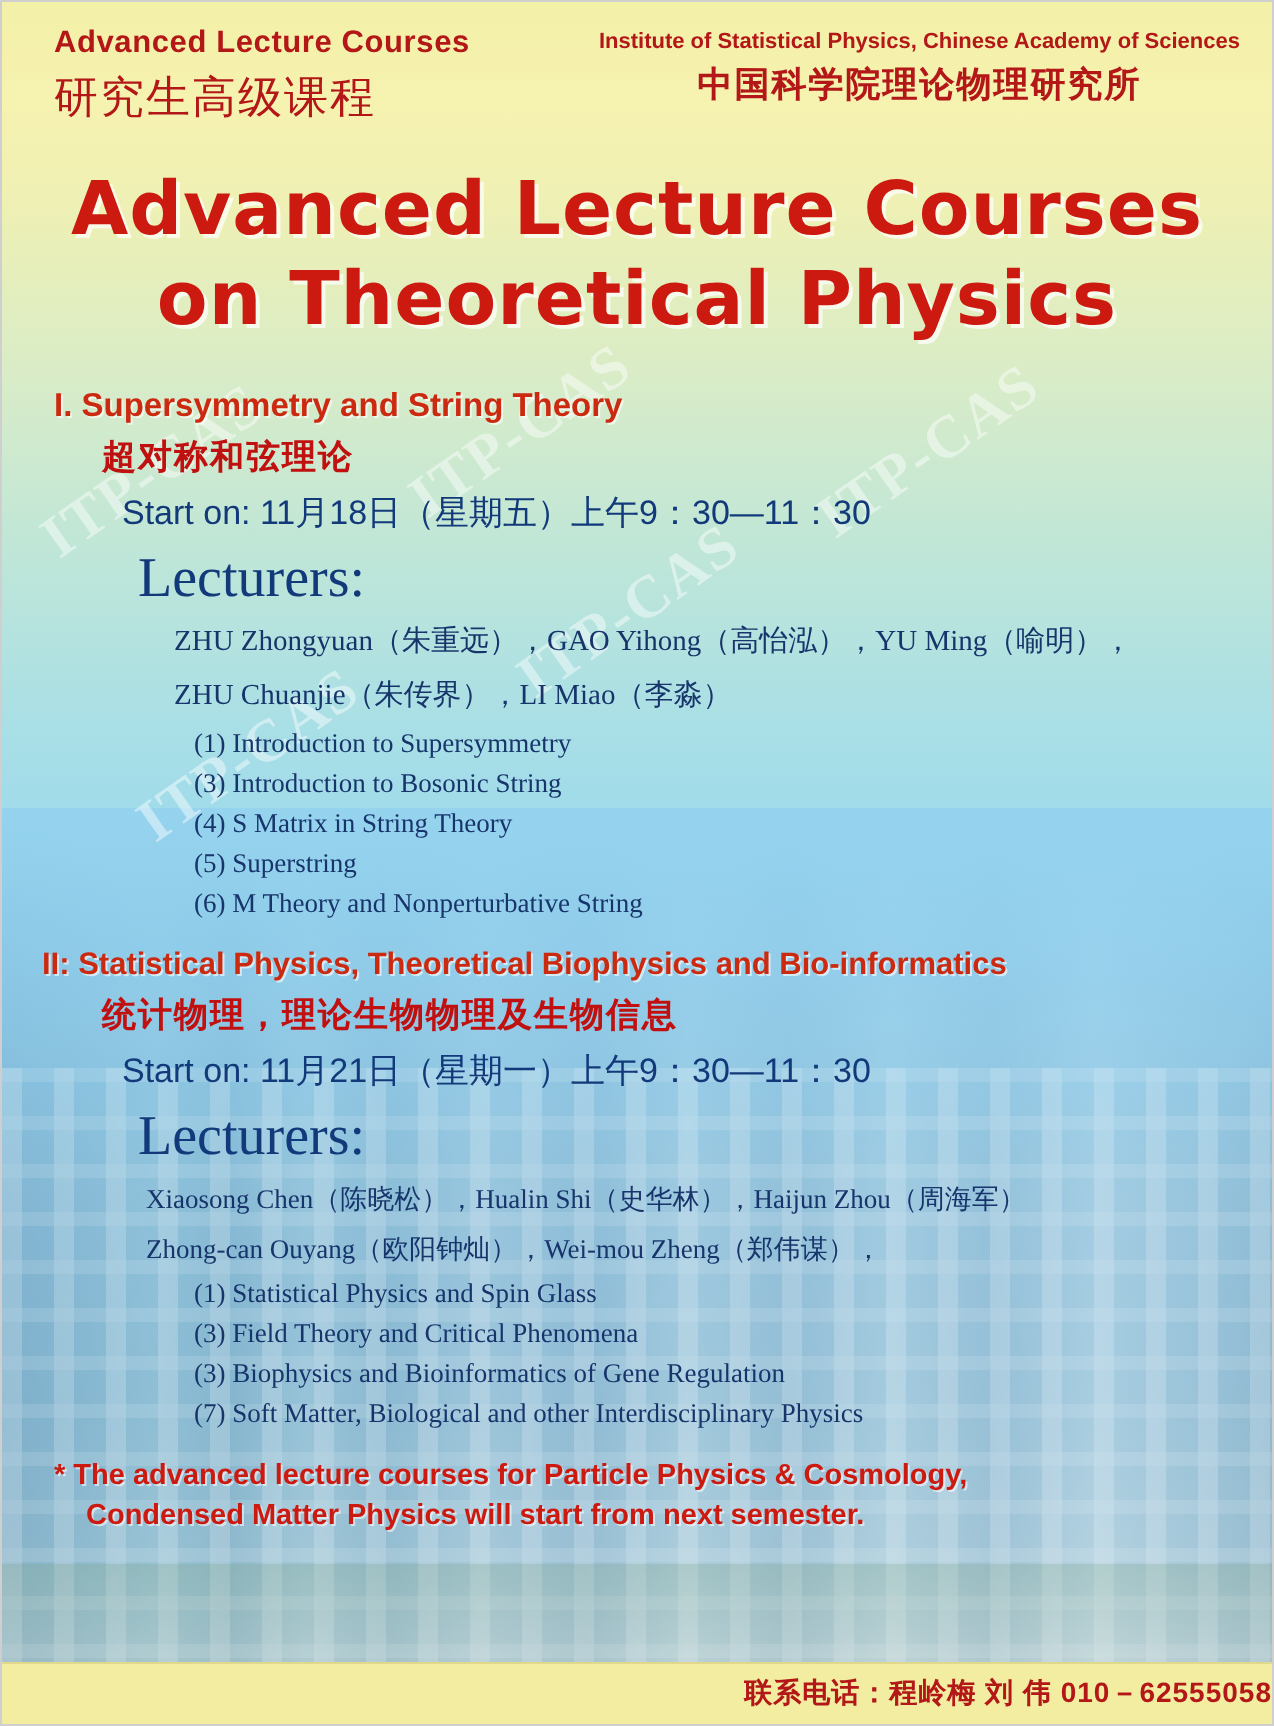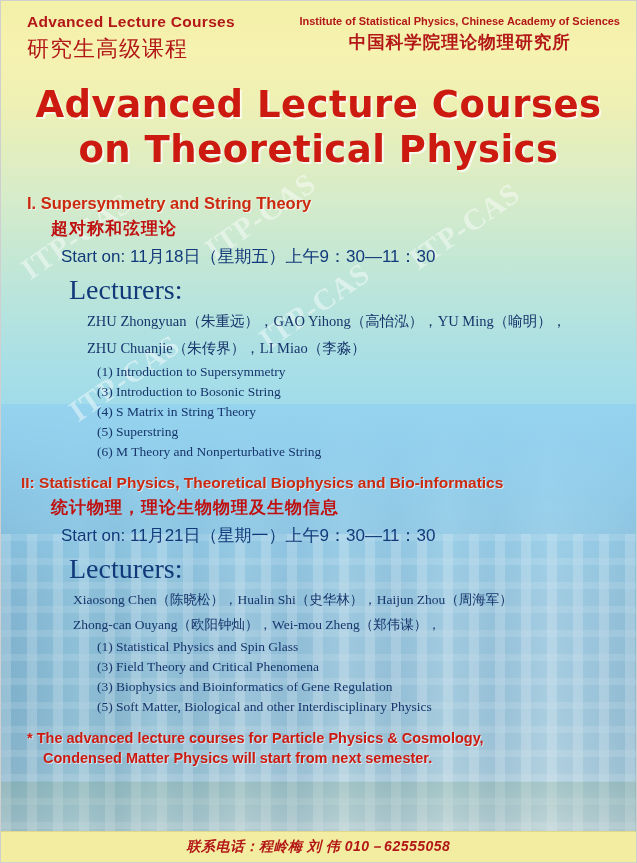--- a/index.html
+++ b/index.html
@@ -203,23 +203,22 @@
 
   
   .footer {
     position: absolute;
     left: 0; right: 0; bottom: 0;
     height: 30px;
     background: #f2eda0;
     border-top: 1px solid #e0d98c;
     display: flex;
     align-items: center;
-    justify-content: center;
+    justify-content: flex-end;
     z-index: 4;
-    font-style: italic;
   }
   .footer-text {
     color: #b31717;
     font-weight: bold;
     font-size: 14px;
     letter-spacing: 0.5px;
   }
 </style>
 </head>
 <body>
@@ -271,21 +270,21 @@
     <div class="section sec2">
       <div class="sec-head-en">II: Statistical Physics, Theoretical Biophysics and Bio-informatics</div>
       <div class="sec-head-cn">统计物理，理论生物物理及生物信息</div>
       <div class="start-line">Start on: 11月21日（星期一）上午9：30—11：30</div>
       <div class="lecturers-label">Lecturers:</div>
       <div class="lect-line">Xiaosong Chen（陈晓松），Hualin Shi（史华林），Haijun Zhou（周海军）</div>
       <div class="lect-line">Zhong-can Ouyang（欧阳钟灿），Wei-mou Zheng（郑伟谋），</div>
       <div class="topic">(1) Statistical Physics and Spin Glass</div>
       <div class="topic">(3) Field Theory and Critical Phenomena</div>
       <div class="topic">(3) Biophysics and Bioinformatics of Gene Regulation</div>
-      <div class="topic">(5) Soft Matter, Biological and other Interdisciplinary Physics</div>
+      <div class="topic">(7) Soft Matter, Biological and other Interdisciplinary Physics</div>
     </div>
 
     <div class="note">
       <div>* The advanced lecture courses for Particle Physics &amp; Cosmology,</div>
       <div class="l2">Condensed Matter Physics will start from next semester.</div>
     </div>
 
   </div>
 
   <div class="footer">

